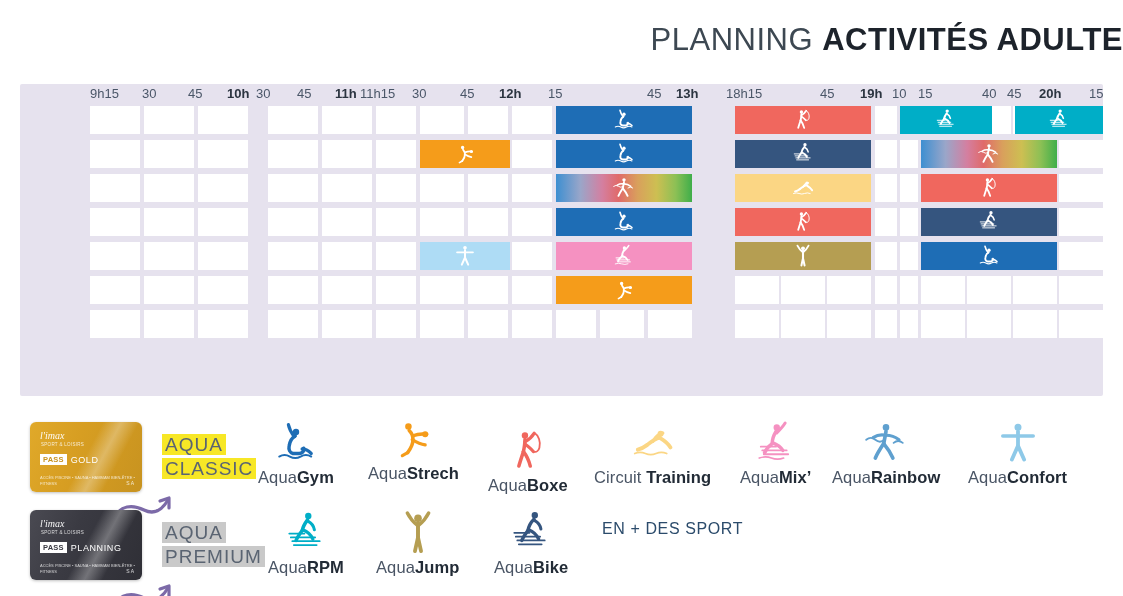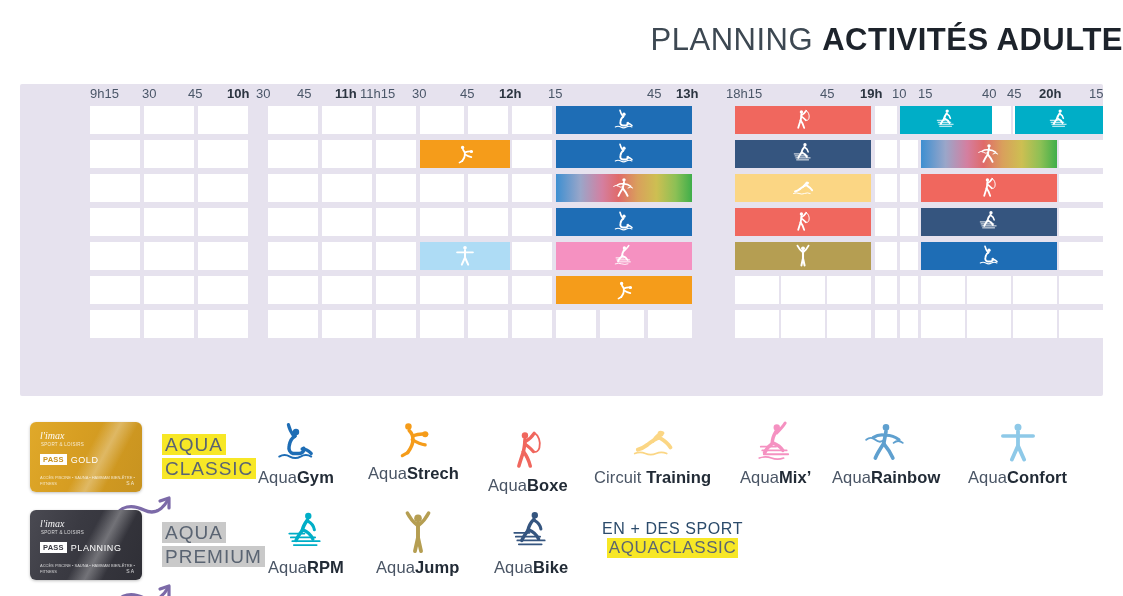--- a/index.html
+++ b/index.html
@@ -662,15 +662,14 @@
        <path d="M27 26 C32 28 37 32 40 38" stroke="#35557F" stroke-width="4.4" fill="none" stroke-linecap="round"></path>
        <path d="M35 14 C39 16 42 20 43 25" stroke="#35557F" stroke-width="4" fill="none" stroke-linecap="round"></path>
        <path d="M10 35 L42 35 M12 40 L48 40 M8 30 L28 30 M14 45 L44 45" stroke="#35557F" stroke-width="2.3" stroke-linecap="round"></path>
           </svg>
         </div>
      <div class="legname"><span>Aqua</span><b>Bike</b></div>
       </div>
     </div>
   <div class="plusbox" id="plusnote" style="left: 602px; top: 116px;">
       <div class="plusline1">EN + DES SPORT</div>
-   <div><span class="plusline2">AQUACLASSIC</span></div>
     </div>
 </div>
 
 </body></html>

